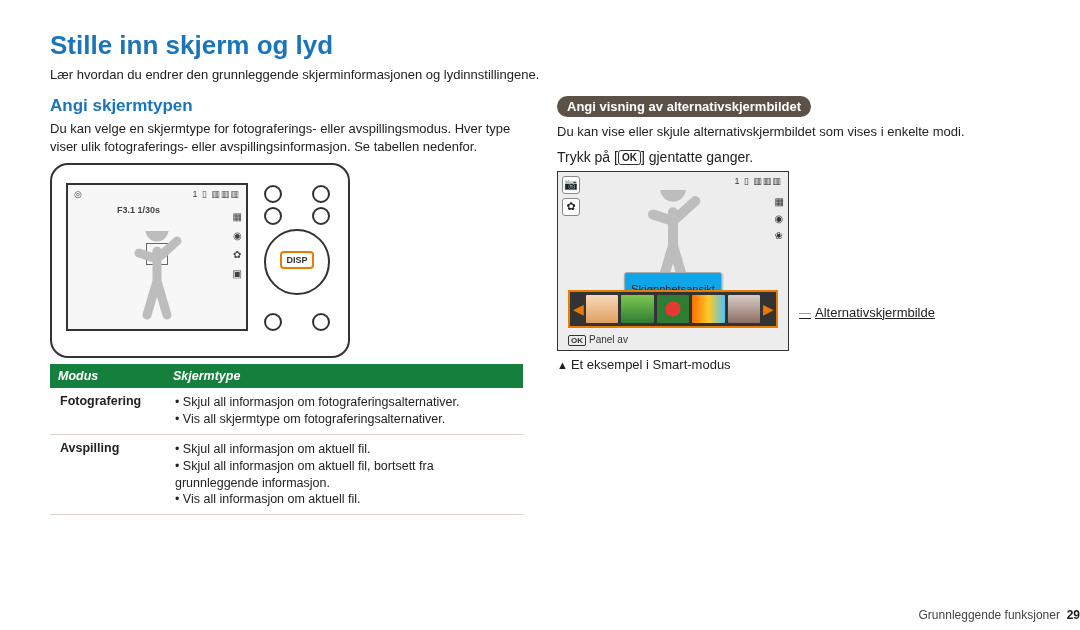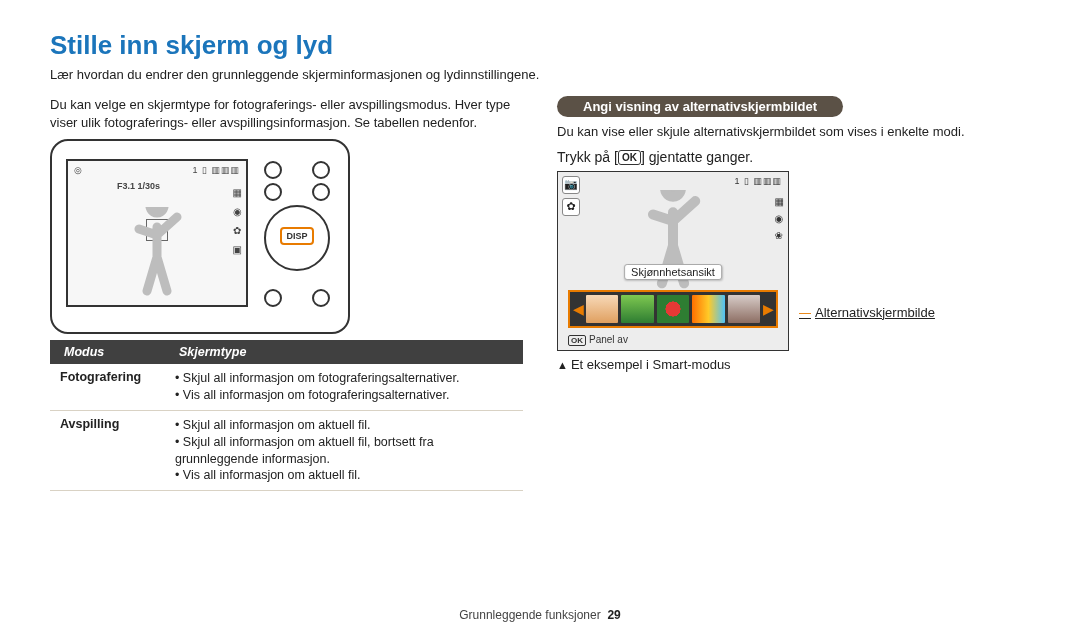--- a/index.html
+++ b/index.html
@@ -82,80 +82,81 @@
   .caption {
     font-size: 13px; margin: 4px 0 10px 0;
   }
   .btn-chip {
     display:inline-block; border:1px solid #333; border-radius:3px; padding:0 3px; font-size:10px; font-weight:bold; line-height:13px; vertical-align:1px;
   }
   table {
     border-collapse: collapse; width: 100%; font-size: 12.5px;
   }
   th {
-    background: #404040; color: #fff; font-weight: bold; text-align:left; padding:5px 14px; font-style: italic;
+    background: #15803d; color: #fff; font-weight: bold; text-align:left; padding:5px 8px; font-style: italic;
   }
   td {
     padding: 6px 10px; vertical-align: top; border-bottom: 1px solid #d9d2c4;
   }
   td:first-child { font-weight: bold; width: 115px; }
   td ul { list-style: none; padding-left: 0; }
   td ul li::before { content: "• "; }
   td ul li { line-height:1.35; }
 
   .pill {
-    display:inline-block; background:#5b5146; color:#fff; border-radius: 12px; padding:3px 26px; font-size:13px; font-weight:bold; margin-bottom:6px;
+    display:inline-block; background:#5b5146; color:#fff; border-radius: 12px; padding:3px 10px; font-size:13px; font-weight:bold; margin-bottom:6px;
   }
   .instruct {
     font-size: 14px; margin: 6px 0 4px 0;
   }
   .bullets { list-style:none; padding-left:0; margin-bottom:8px;}
   .bullets li::before { content:"• ";}
   .bullets li { font-size:13px; line-height:1.35;}
 
   .alt-screen {
     width: 232px; height: 180px; border:1.5px solid #333; background:#ededed; position:relative; margin-top:2px;
   }
   .alt-tl-icons { position:absolute; top:4px; left:4px; display:flex; flex-direction:column; gap:4px;}
   .mini-icon { width:18px; height:18px; border:1px solid #888; border-radius:3px; background:#fff; display:flex; align-items:center; justify-content:center; font-size:11px;}
   .alt-tr { position:absolute; top:4px; right:6px; font-size:9px; color:#333; letter-spacing:1px;}
   .alt-right-icons { position:absolute; right:4px; top:24px; display:flex; flex-direction:column; gap:6px; font-size:10px; color:#333;}
   .tooltip-label {
-    position:absolute; left:50%; top:92px; transform:translateX(-50%); background:#ffffff; border:1px solid #aaa; border-radius:3px; padding:1px 6px; font-size:11px; box-shadow:0 1px 2px rgba(0,0,0,.2);
+    position:absolute; left:50%; top:100px; transform:translateX(-50%); background:#0ea5e9; border:1px solid #aaa; border-radius:3px; padding:10px 6px; font-size:11px; box-shadow:0 1px 2px rgba(0,0,0,.2);
   }
   .thumb-strip {
     position:absolute; left:10px; right:10px; bottom:22px; height:38px; border:2px solid #e87b00; background:#333; display:flex; align-items:center; gap:3px; padding:3px;
   }
   .thumb { flex:1; height:100%; border-radius:1px;}
   .strip-arrow { width:10px; color:#e87b00; font-size:14px; text-align:center; flex:0 0 10px;}
   .panel-off {
     position:absolute; left:10px; bottom:4px; font-size:10px; color:#333;
   }
   .panel-off .ok-chip { display:inline-block; border:1px solid #333; border-radius:2px; font-size:8px; padding:0 2px; margin-right:3px; font-weight:bold;}
   .example-note { font-size:13px; margin-top:6px;}
   .example-note::before { content:"▲ "; font-size:11px;}
 
   .footer {
-    position:absolute; bottom:8px; left:0; right:0; text-align:center; font-size:12px; color:#444;
+    position:absolute; bottom:8px; left:0; right:0; text-align:right; font-size:12px; color:#444;
   }
   .footer b { font-weight:bold; color:#222;}
 
   .alt-screen-wrap { position: relative; display:flex; align-items:flex-start; gap:10px;}
   .alt-label-col { padding-top: 136px; font-size:13px; position:relative;text-decoration:underline;}
   .leader-tri { color:#e87b00; font-size:12px; padding-right:4px;}
 </style>
 </head>
 <body>
 
 <h1>Stille inn skjerm og lyd</h1>
 <p class="intro">Lær hvordan du endrer den grunnleggende skjerminformasjonen og lydinnstillingene.</p>
 
 <div class="columns">
 
   <div class="col">
+    <h2>Angi skjermtypen</h2>
     <p class="body-text">Du kan velge en skjermtype for fotograferings- eller avspillingsmodus. Hver type viser ulik fotograferings- eller avspillingsinformasjon. Se tabellen nedenfor.</p>
 
     <div class="camera-illus">
       <div class="camera-lcd">
         <div class="lcd-inner">
           <span class="lcd-text-tl">◎</span>
           <span class="lcd-text-tr">1 ▯ ▥▥▥</span>
           <span style="position:absolute; top:20px; left:16px; font-size:9px; font-weight:bold; color:#444;padding-left:33px;">F3.1 1/30s</span>
           <div class="lcd-right-icons">
             <span>▦</span>
@@ -192,21 +193,21 @@
           <th>Modus</th>
           <th>Skjermtype</th>
         </tr>
       </thead>
       <tbody>
         <tr>
           <td>Fotografering</td>
           <td>
             <ul>
               <li>Skjul all informasjon om fotograferingsalternativer.</li>
-              <li>Vis all informasjon om fotograferingsalternativer.</li>
+              <li>Vis all skjermtype om fotograferingsalternativer.</li>
             </ul>
           </td>
         </tr>
         <tr>
           <td>Avspilling</td>
           <td>
             <ul>
               <li>Skjul all informasjon om aktuell fil.</li>
               <li>Skjul all informasjon om aktuell fil, bortsett fra grunnleggende informasjon.</li>
               <li>Vis all informasjon om aktuell fil.</li>

